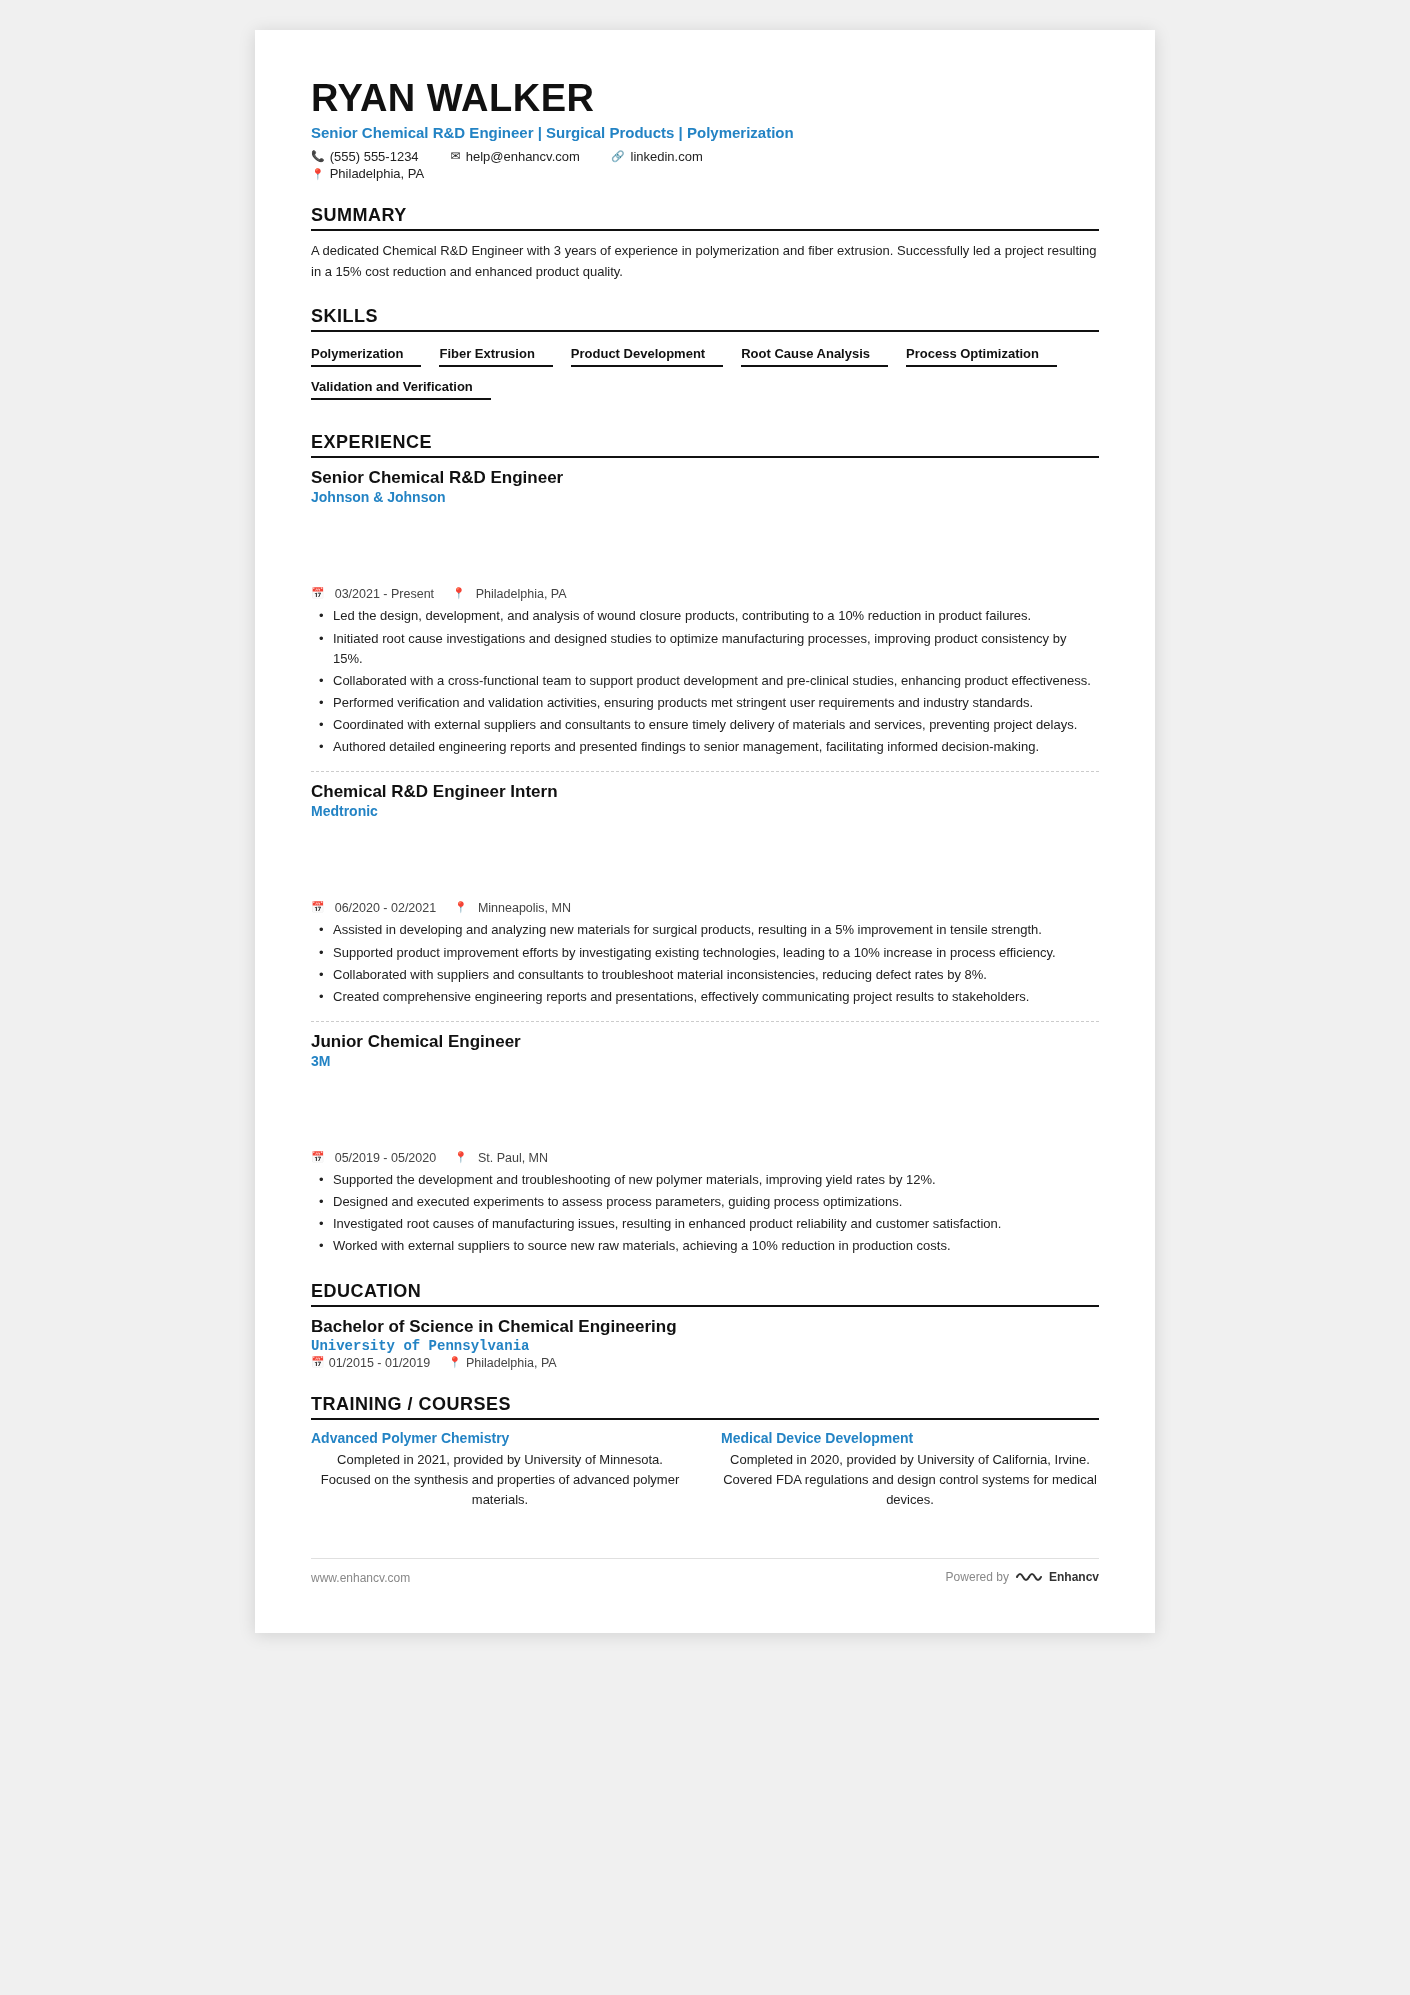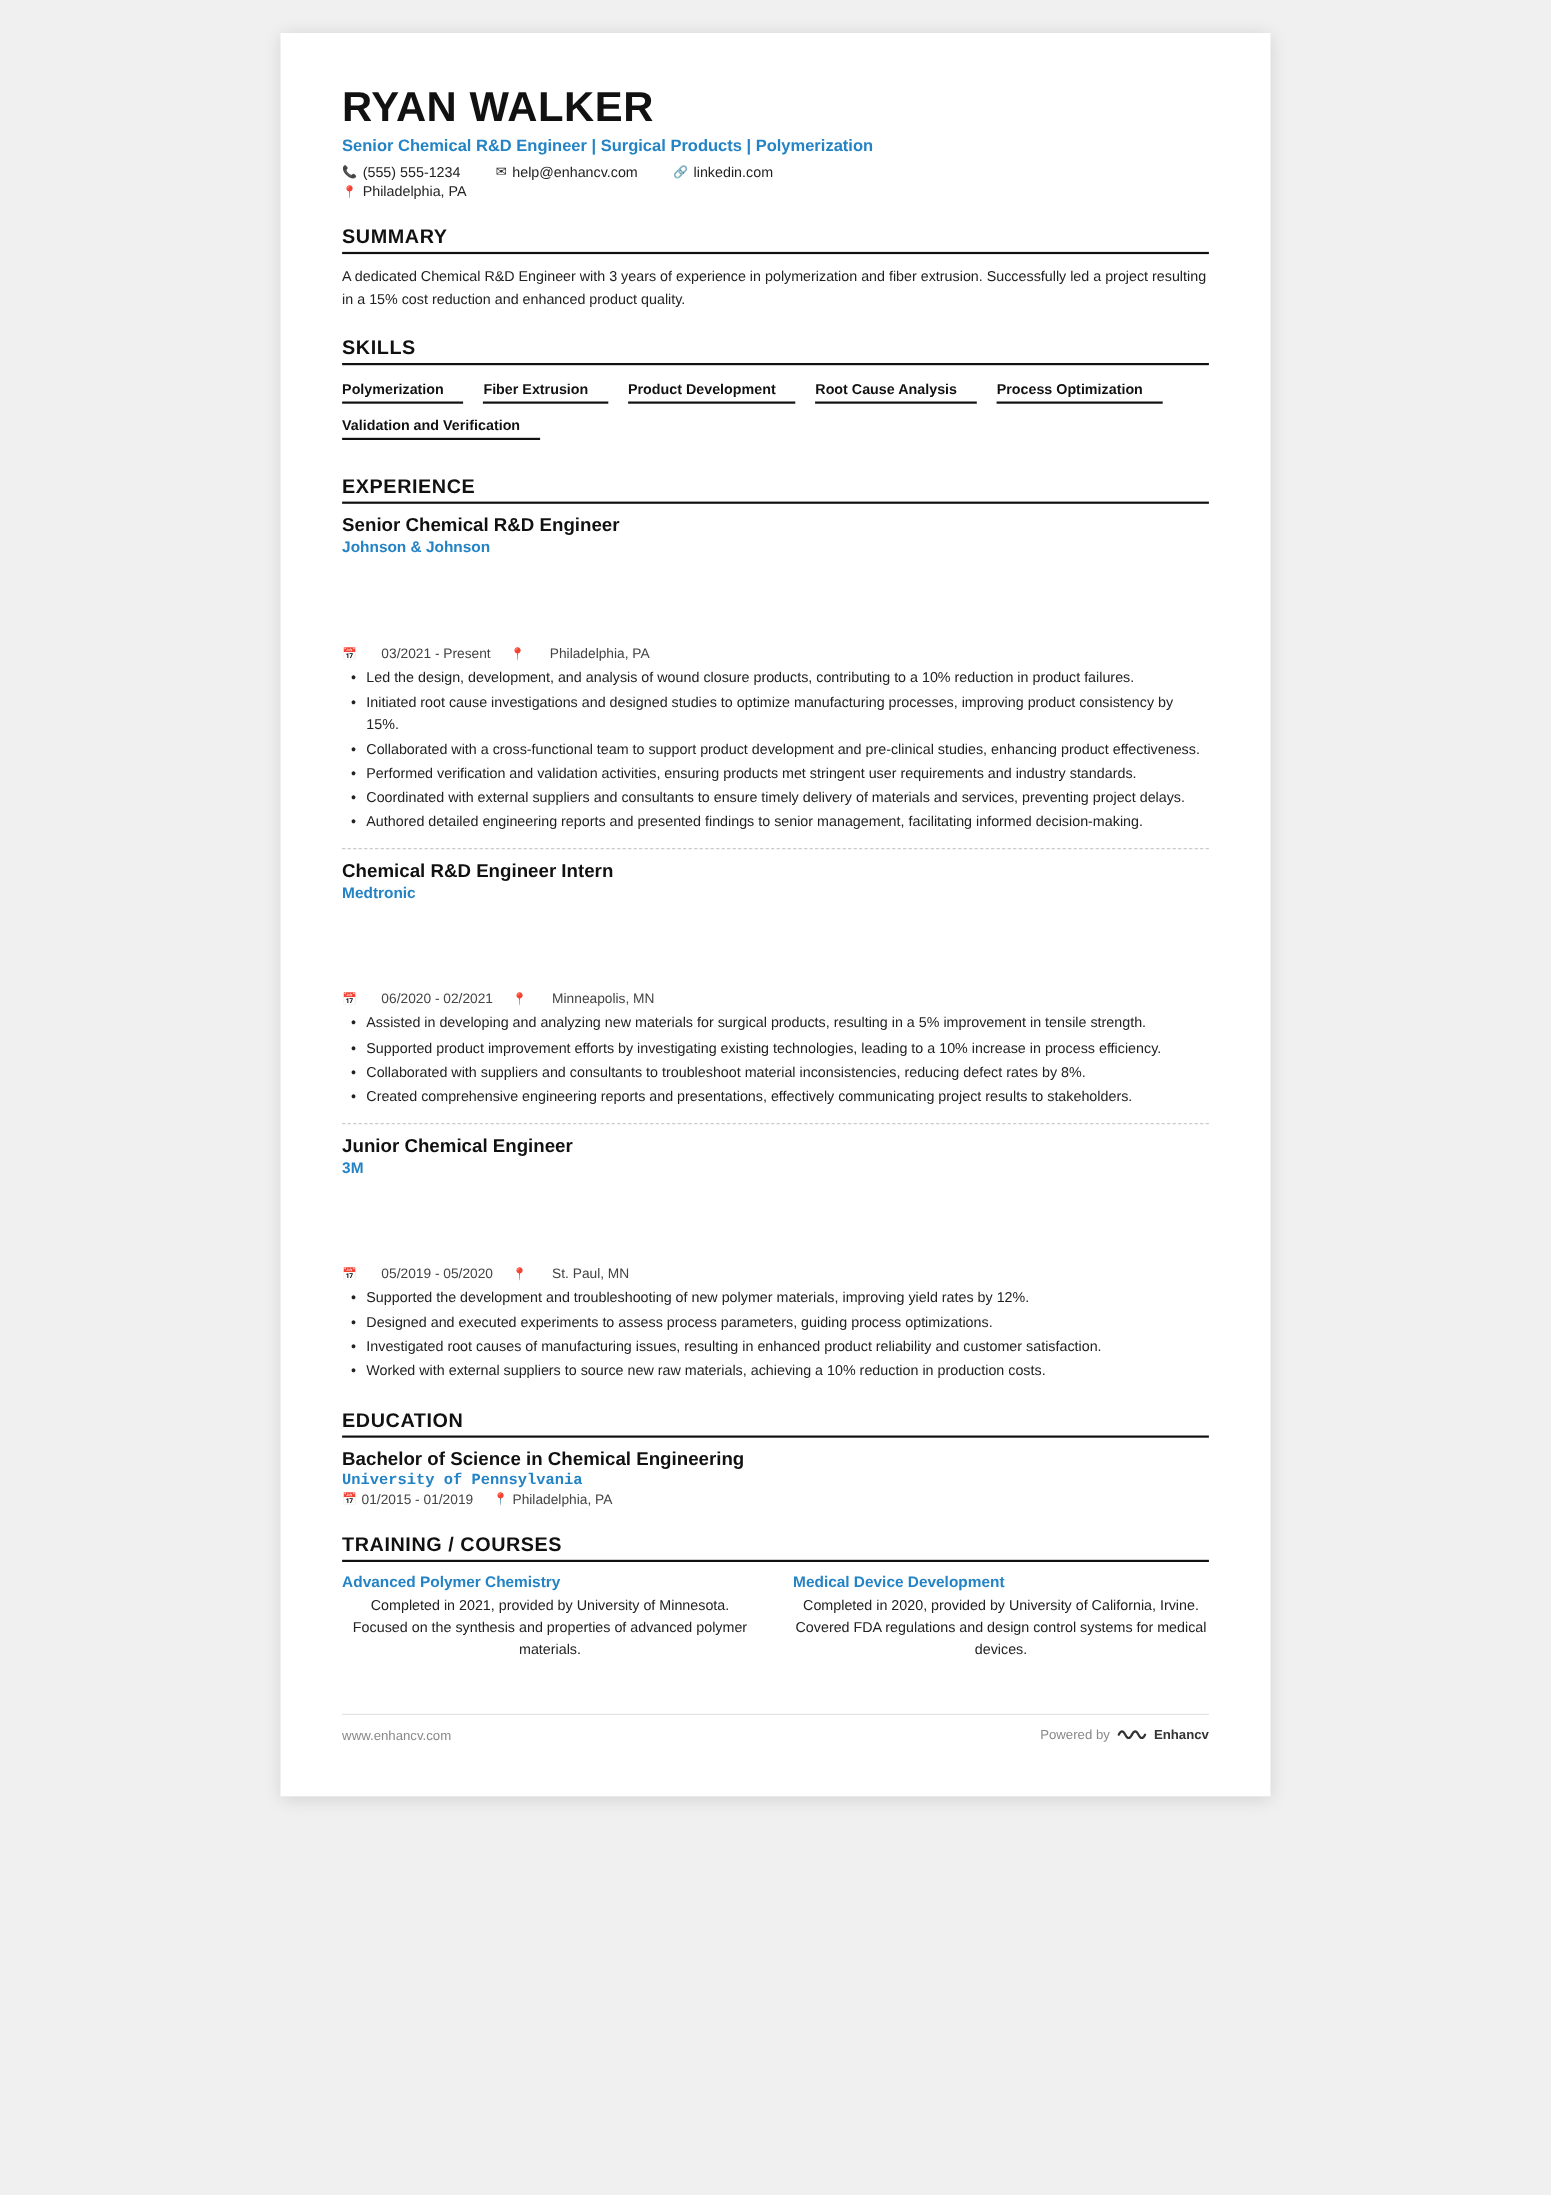--- a/index.html
+++ b/index.html
@@ -102,21 +102,21 @@
       margin-bottom: 2px;
     }
     .exp-meta {
       font-size: 12.5px;
       color: #444;
       display: flex;
       gap: 18px;
       align-items: center;
       margin-bottom: 5px;
     }
-    .exp-meta span { display: flex; align-items: flex-end; gap: 22px; margin-top: 40px; }
+    .exp-meta span { display: flex; align-items: flex-start; gap: 10px; margin-top: 40px; }
     .exp-bullets {
       list-style: none;
       padding-left: 8px;
     }
     .exp-bullets li {
       font-size: 13px;
       color: #222;
       line-height: 1.55;
       margin-bottom: 2px;
       padding-left: 14px;

